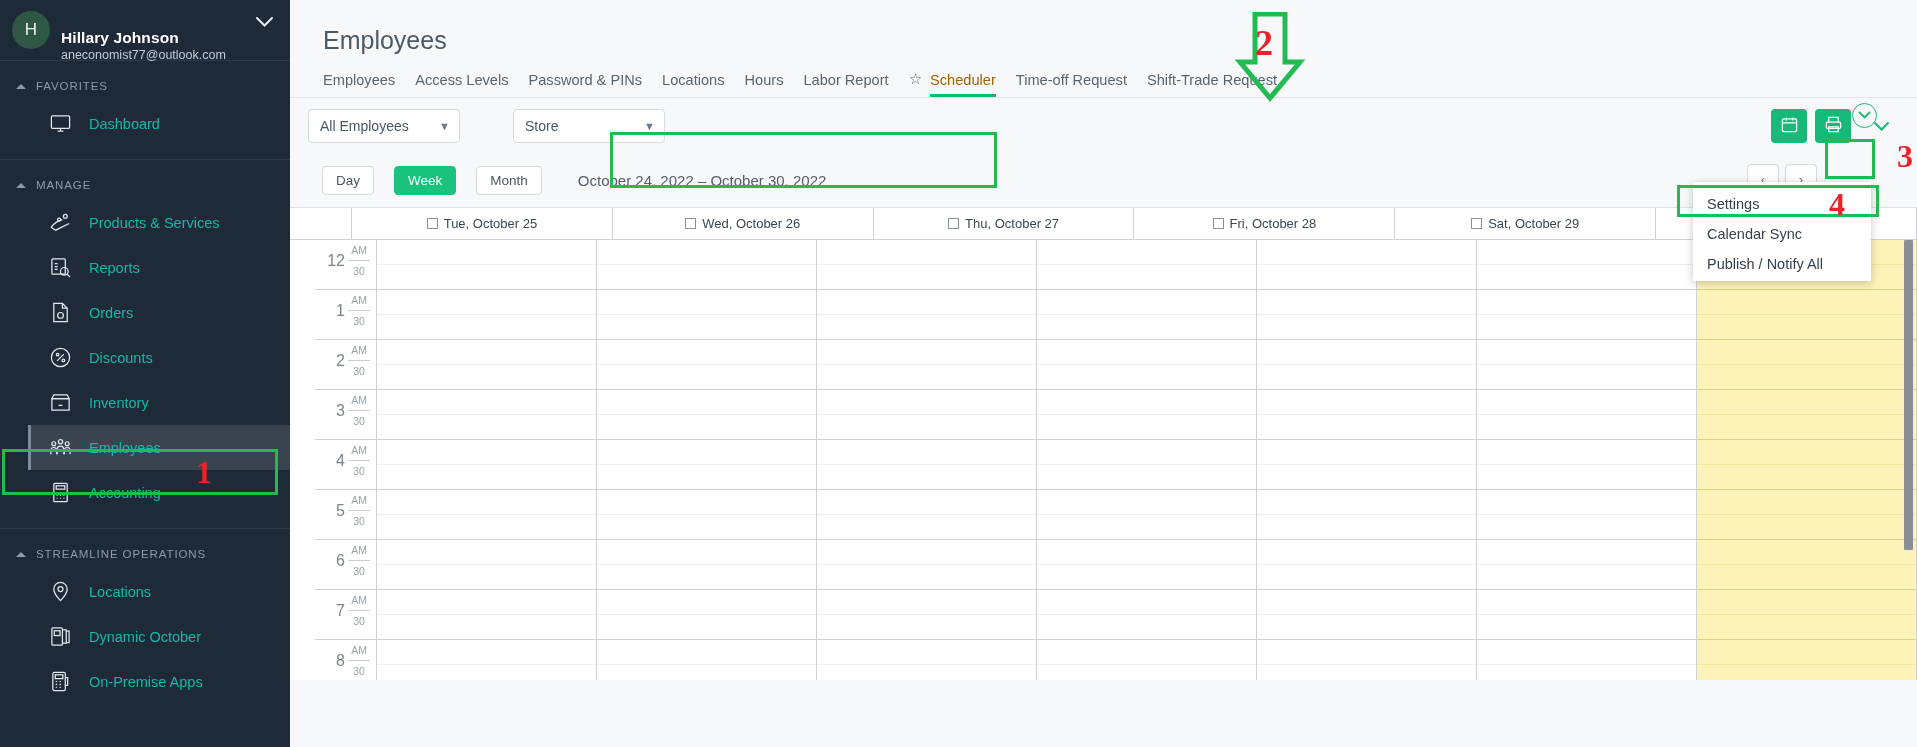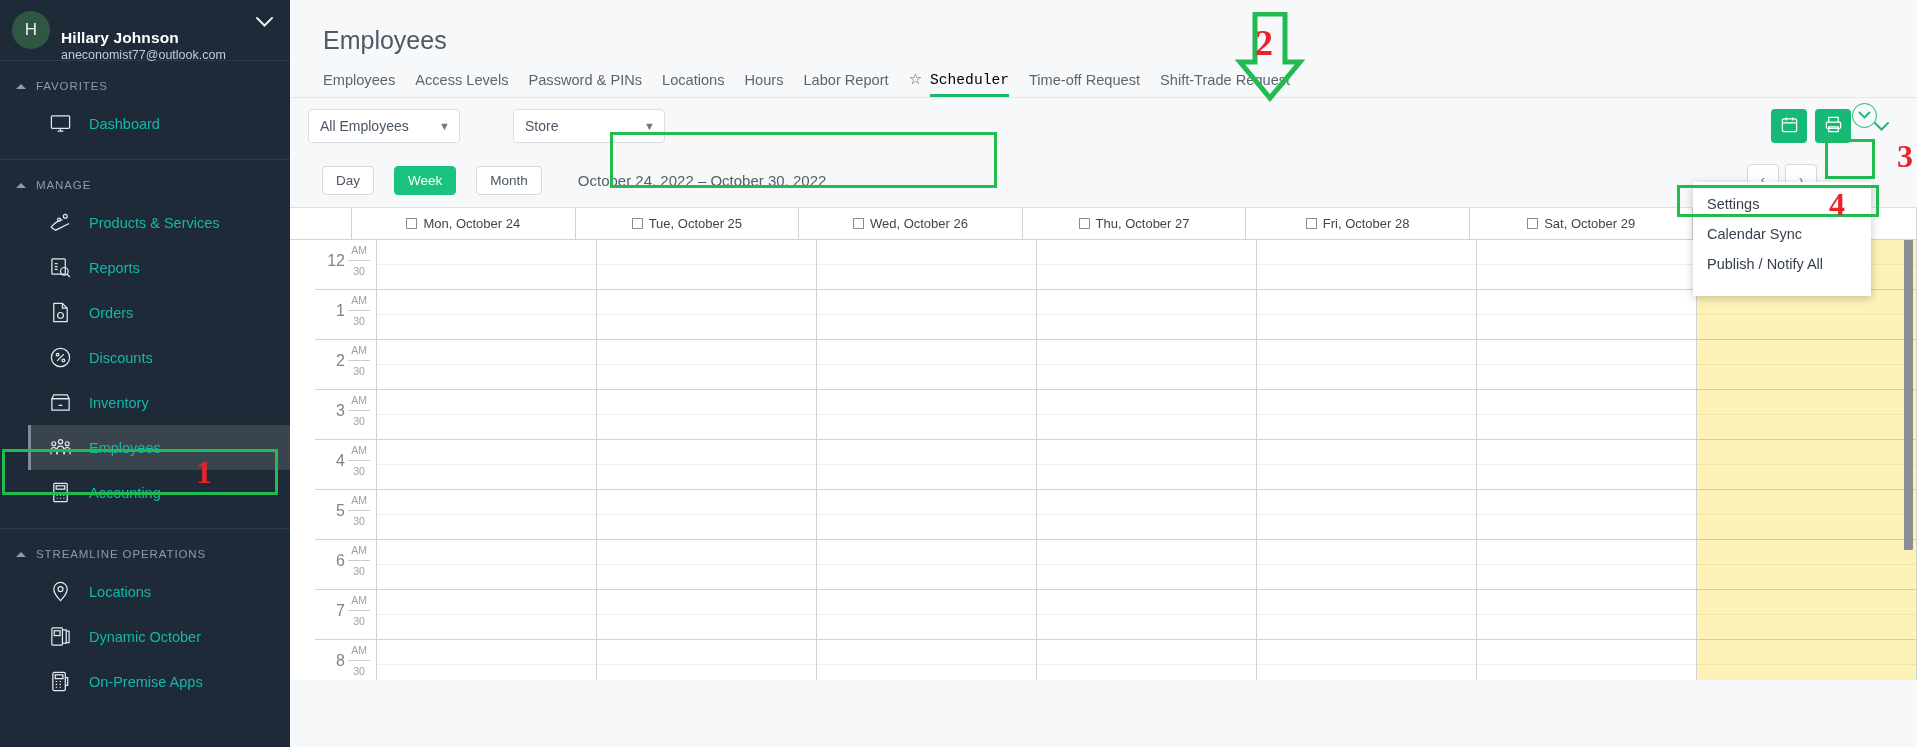--- a/index.html
+++ b/index.html
@@ -83,21 +83,21 @@
   .tabs {
     display: flex; align-items: flex-end;
     padding: 22px 0 0 33px;
     height: 42px;
   }
   .tab {
     font-size: 14.6px; color: #5a6570; margin-right: 20px;
     padding-bottom: 9px; position: relative; cursor: pointer; white-space: nowrap;
   }
   .tab.fav { margin-right: 8px; color: #5a6570; }
-  .tab.active { color: #000000; font-family: Liberation Mono, monospace; }
+  .tab.active { color: #a16207; }
   .tab.active::after {
     content: ""; position: absolute; left: 0; right: 0; bottom: 0;
     height: 3px; background: #1bb76e;
   }
   .star { font-size: 15px; color: #5a6570; }
 
   .toolbar-row {
     position: relative; height: 56px;
     border-top: 1px solid #e3e6e9;
     background: #f7f8f9;
@@ -140,21 +140,21 @@
     border: 1.6px solid #17b978; color: #17b978;
     display: flex; align-items: center; justify-content: center; font-size: 12px;
     background: #f7f8f9; z-index: 8; cursor: pointer;
   }
 
   
   .dropdown {
     position: absolute; right: 46px; top: 182px;
     width: 178px; background: #ffffff;
     box-shadow: 0 2px 9px rgba(0,0,0,.22);
-    padding: 7px 0 17px 0; z-index: 20;
+    padding: 7px 0 2px 0; z-index: 20;
   }
   .dd-item {
     padding: 7px 0 7px 14px; font-size: 14.5px; color: #37414c; cursor: pointer;
     white-space: nowrap;
   }
   .hl-4 {
     position: absolute; right: 38px; top: 185px;
     width: 202px; height: 32px; border: 3px solid #22bb52; pointer-events: none; z-index: 22;
   }
 
@@ -465,24 +465,20 @@
       <div class="dd-item">Publish / Notify All</div>
     </div>
     <div class="hl-4"></div>
     <div class="num" style="right:72px; top:186px; font-size:32px; z-index:23;">4</div>
 
     <div class="cal">
       <div class="cal-head">
         <div class="timecol"></div>
         <div class="dayhead">
             <span class="cbx"></span>
-            <span>Mon, October 24</span>
-          </div>
-        <div class="dayhead">
-            <span class="cbx"></span>
             <span>Tue, October 25</span>
           </div>
         <div class="dayhead">
             <span class="cbx"></span>
             <span>Wed, October 26</span>
           </div>
         <div class="dayhead">
             <span class="cbx"></span>
             <span>Thu, October 27</span>
           </div>

